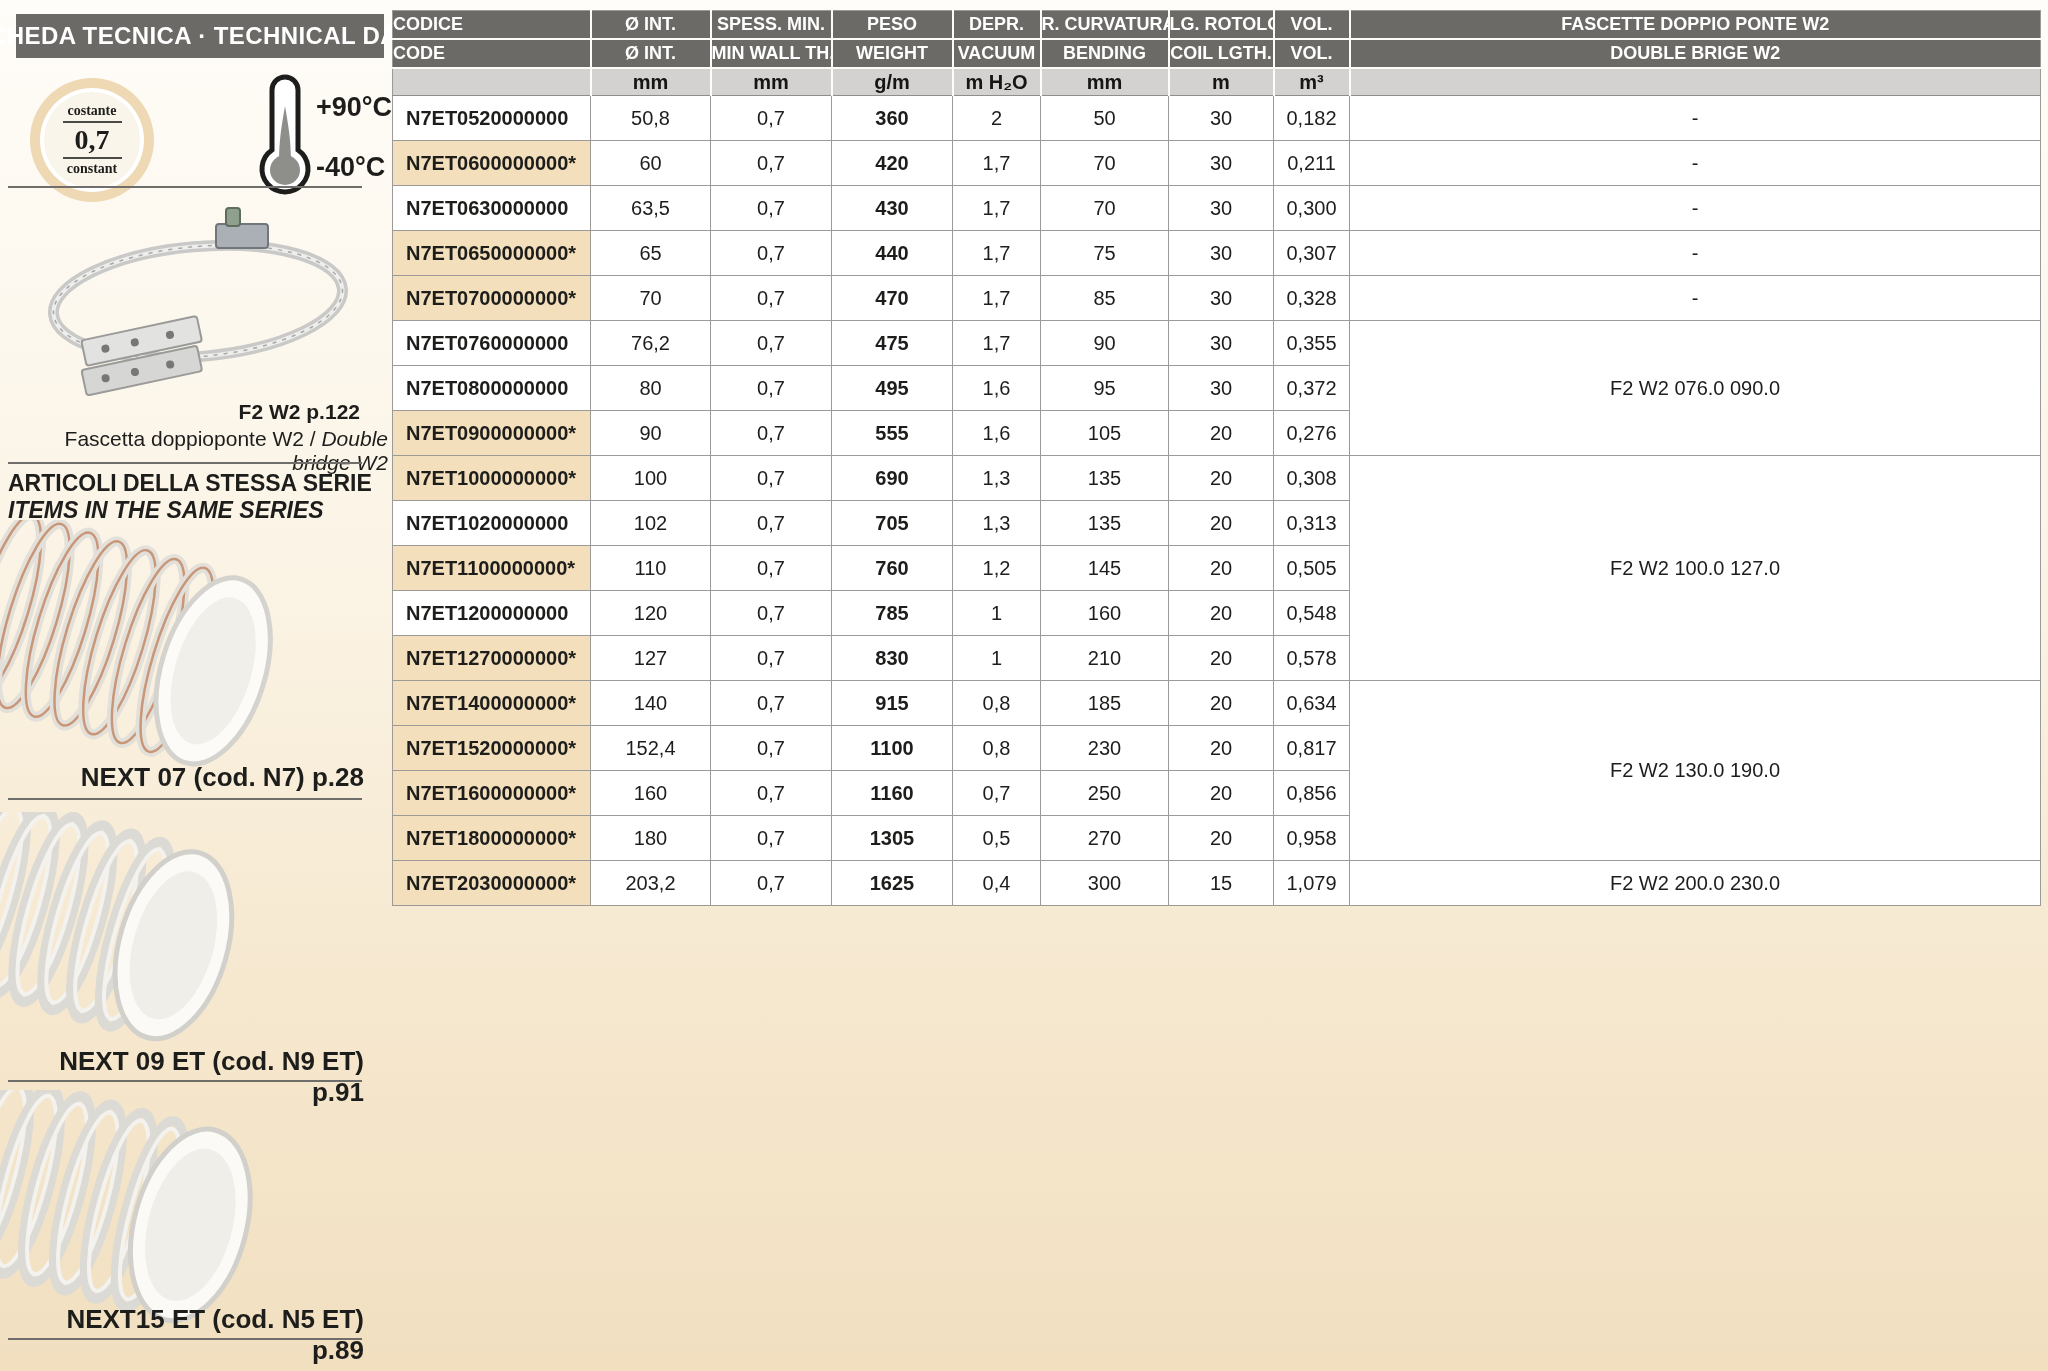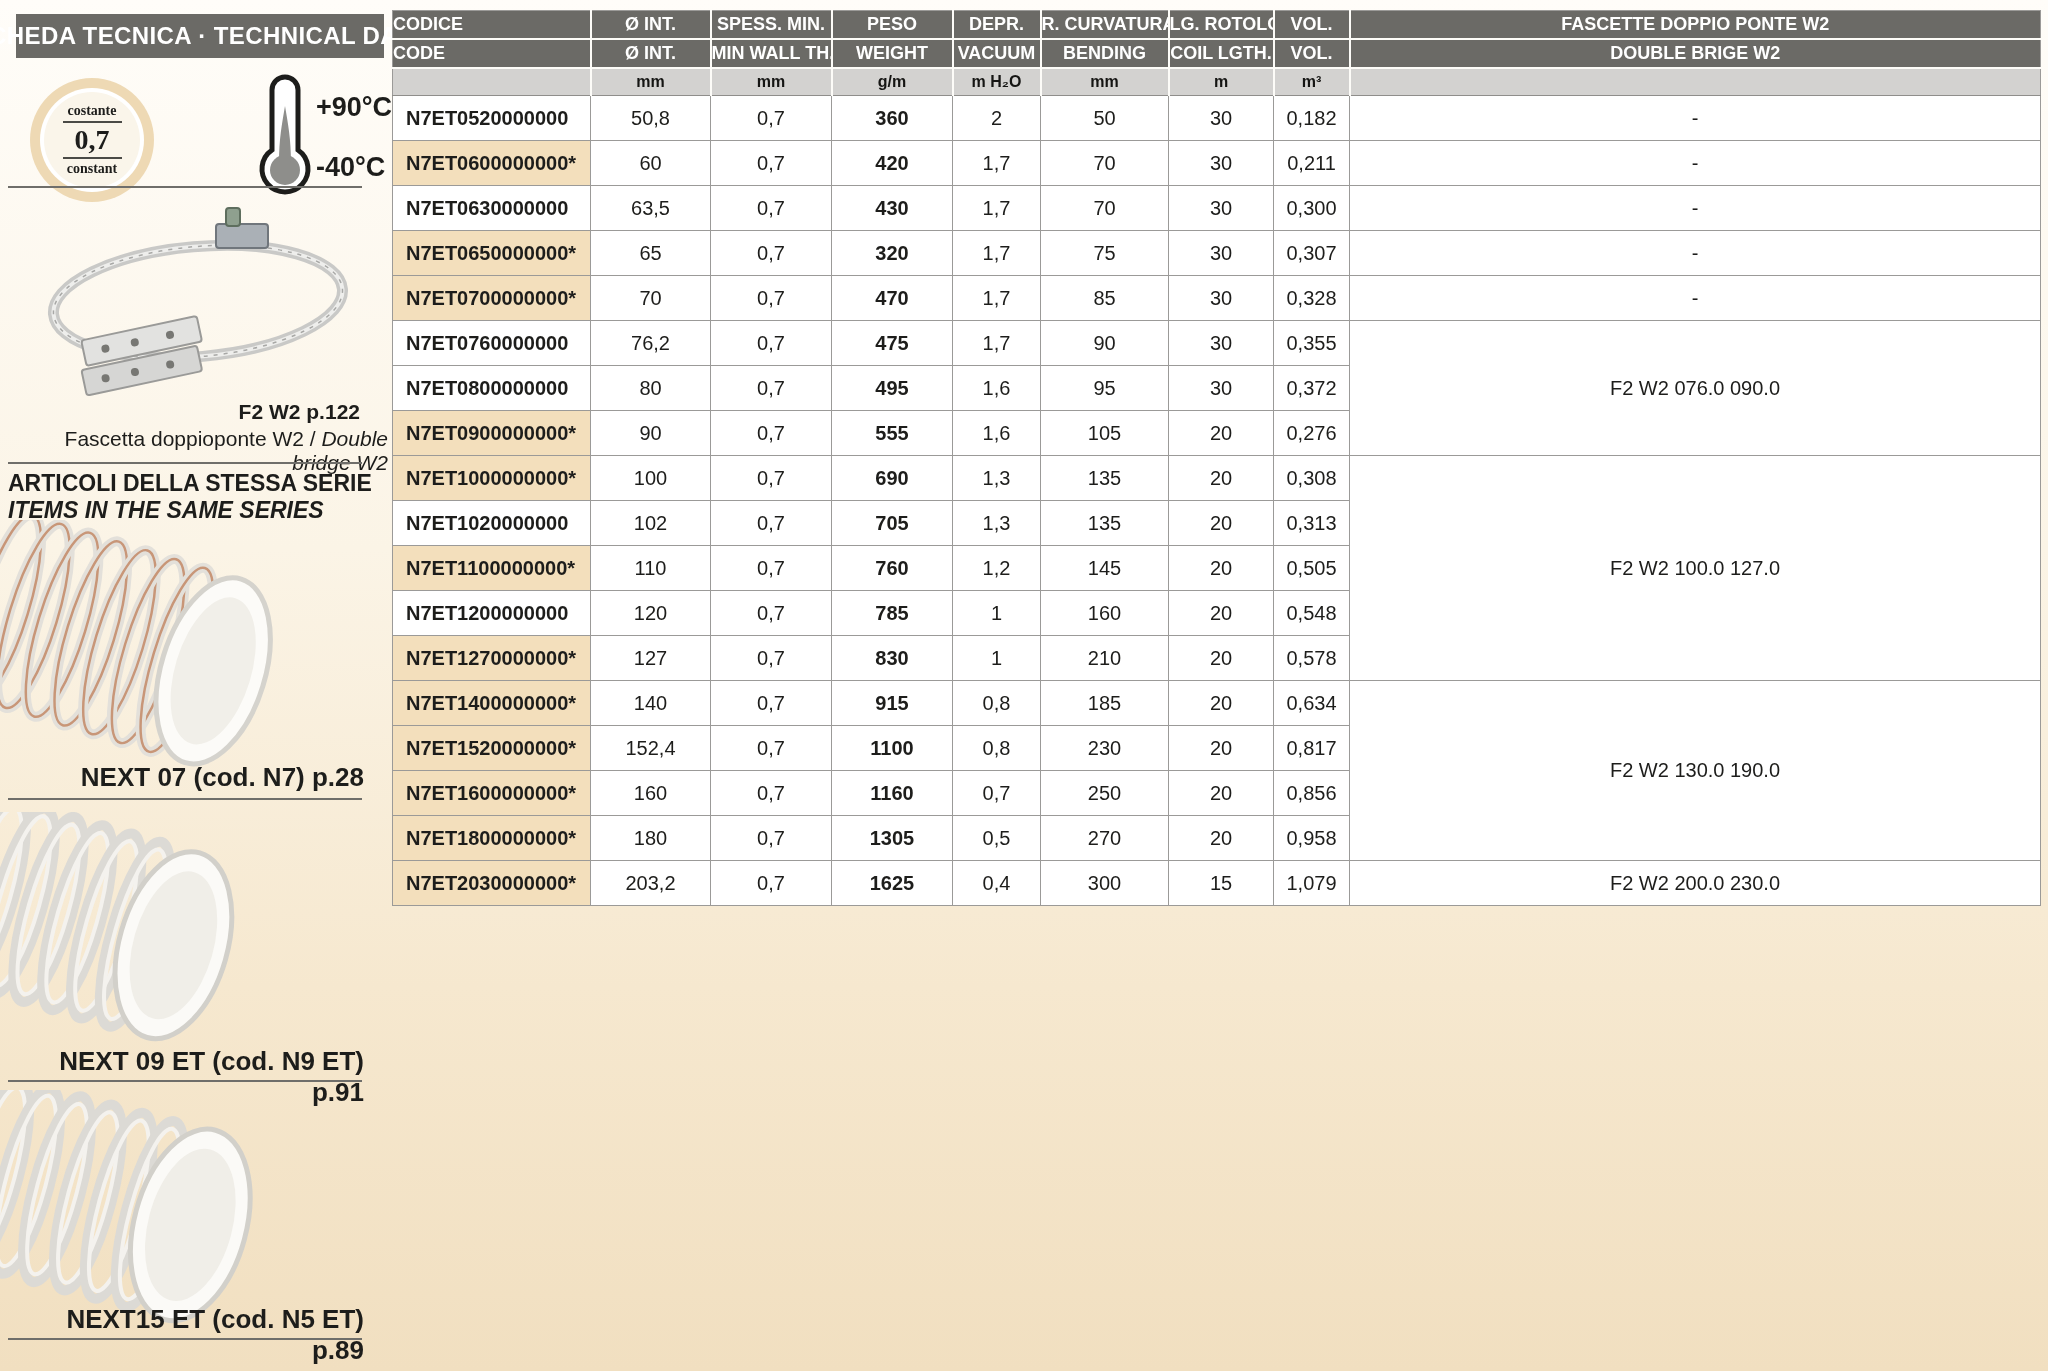--- a/index.html
+++ b/index.html
@@ -40,21 +40,21 @@
   .hose-caption{position:absolute;left:8px;width:356px;text-align:right;font-size:26px;font-weight:bold;}
   .cap1{top:762px;} .cap2{top:1046px;} .cap3{top:1304px;}
   
   .data-table{position:absolute;left:392px;top:10px;border-collapse:collapse;table-layout:fixed;
     width:1648px;background:#fff;border:1px solid #9b9a98;}
   .data-table th,.data-table td{padding:0;text-align:center;overflow:hidden;white-space:nowrap;}
   .data-table thead th{background:#6b6a66;color:#fff;font-weight:bold;font-size:18px;height:27px;
     border-right:2px solid #fdfcf8;border-bottom:2px solid #fdfcf8;}
   .data-table thead th:last-child{border-right:none;}
   .data-table thead th.code-th{text-align:left;}
-  .data-table .unit-cell{background:#d3d2d0;color:#151513;font-weight:bold;font-size:16px;height:26px;
+  .data-table .unit-cell{background:#d3d2d0;color:#151513;font-weight:bold;font-size:20px;height:26px;
     border-right:2px solid #fdfcf8;border-bottom:1px solid #8f8e8b;}
   .data-table .unit-cell:last-child{border-right:none;}
   .data-table tbody td{border:1px solid #9b9a98;height:44px;font-size:20px;background:#fff;}
   .data-table tbody td.code-cell{text-align:left;padding-left:13px;font-weight:bold;}
   .data-table tbody td.code-cell.starred{background:#f3dfbc;}
   .data-table tbody td.weight-cell{font-weight:bold;}
   
   .footnotes{position:absolute;left:400px;top:1294px;width:1600px;font-size:20px;line-height:26px;}
   .footnotes .en{font-style:italic;}
 </style>
@@ -253,21 +253,21 @@
           <td>1,7</td>
           <td>70</td>
           <td>30</td>
           <td>0,300</td>
           <td class="fascette-cell">-</td>
         </tr>
         <tr>
           <td class="code-cell starred">N7ET0650000000*</td>
           <td>65</td>
           <td>0,7</td>
-          <td class="weight-cell">320</td>
+          <td class="weight-cell">440</td>
           <td>1,7</td>
           <td>75</td>
           <td>30</td>
           <td>0,307</td>
           <td class="fascette-cell">-</td>
         </tr>
         <tr>
           <td class="code-cell starred">N7ET0700000000*</td>
           <td>70</td>
           <td>0,7</td>

